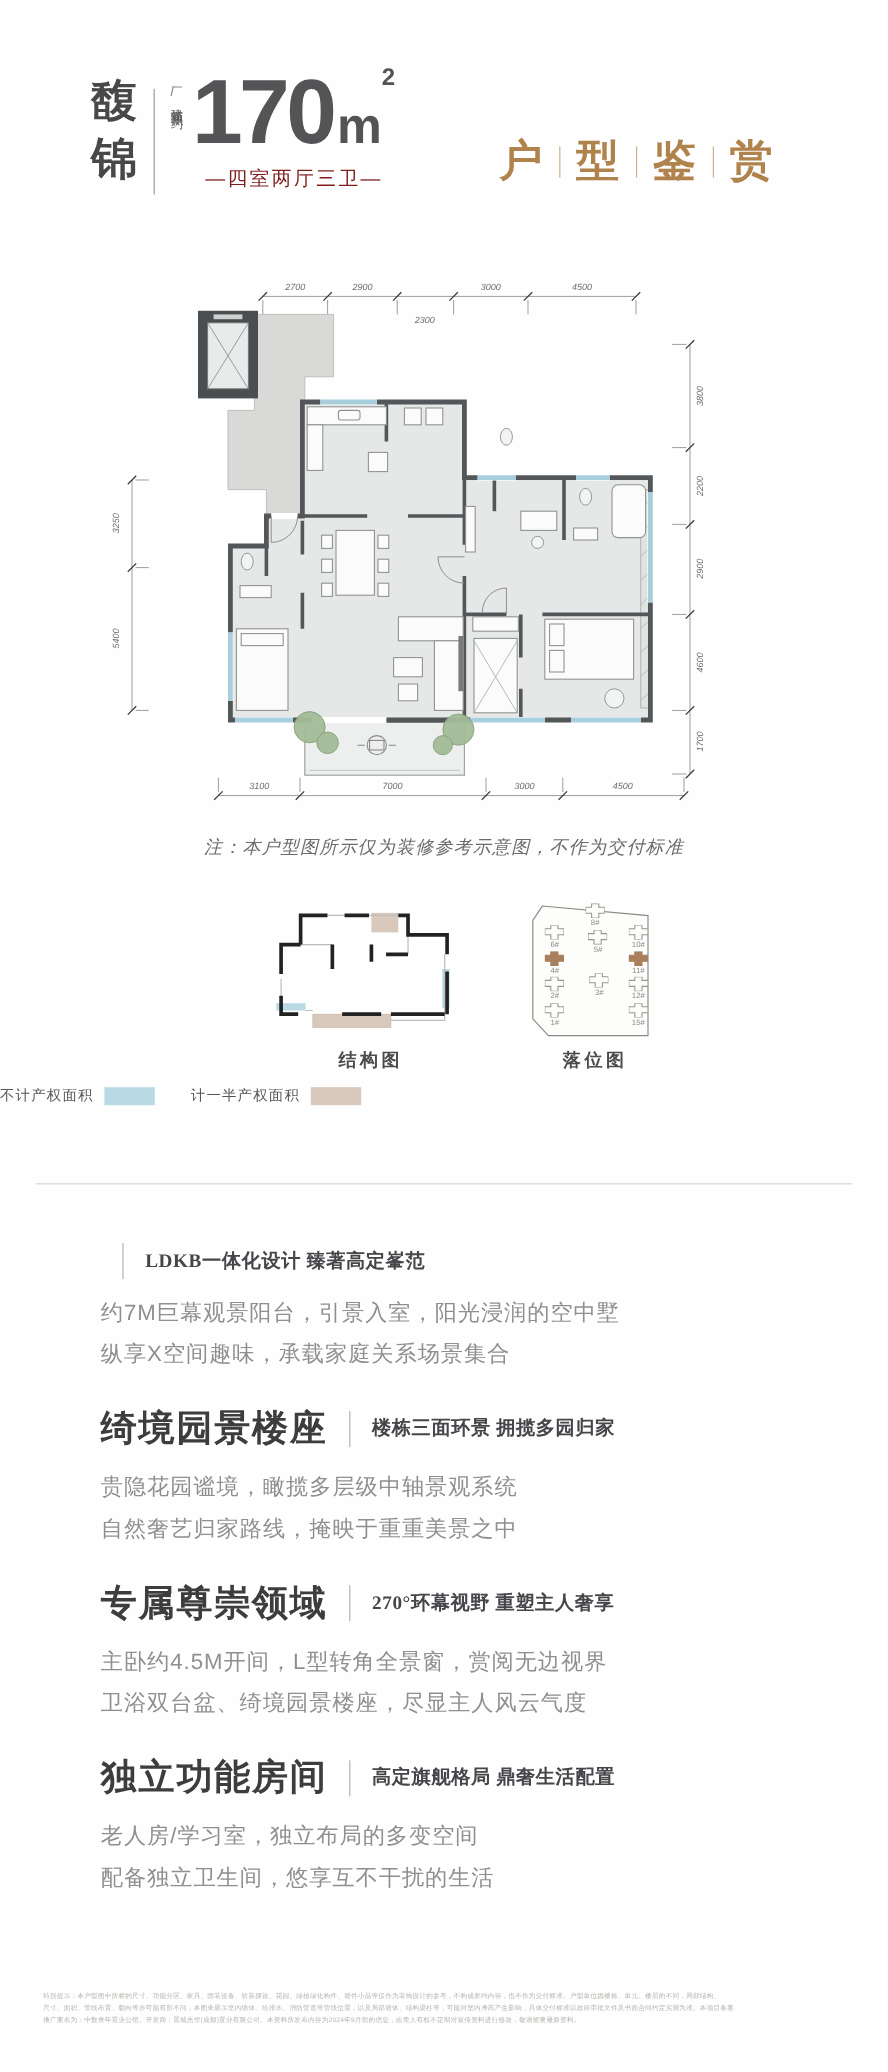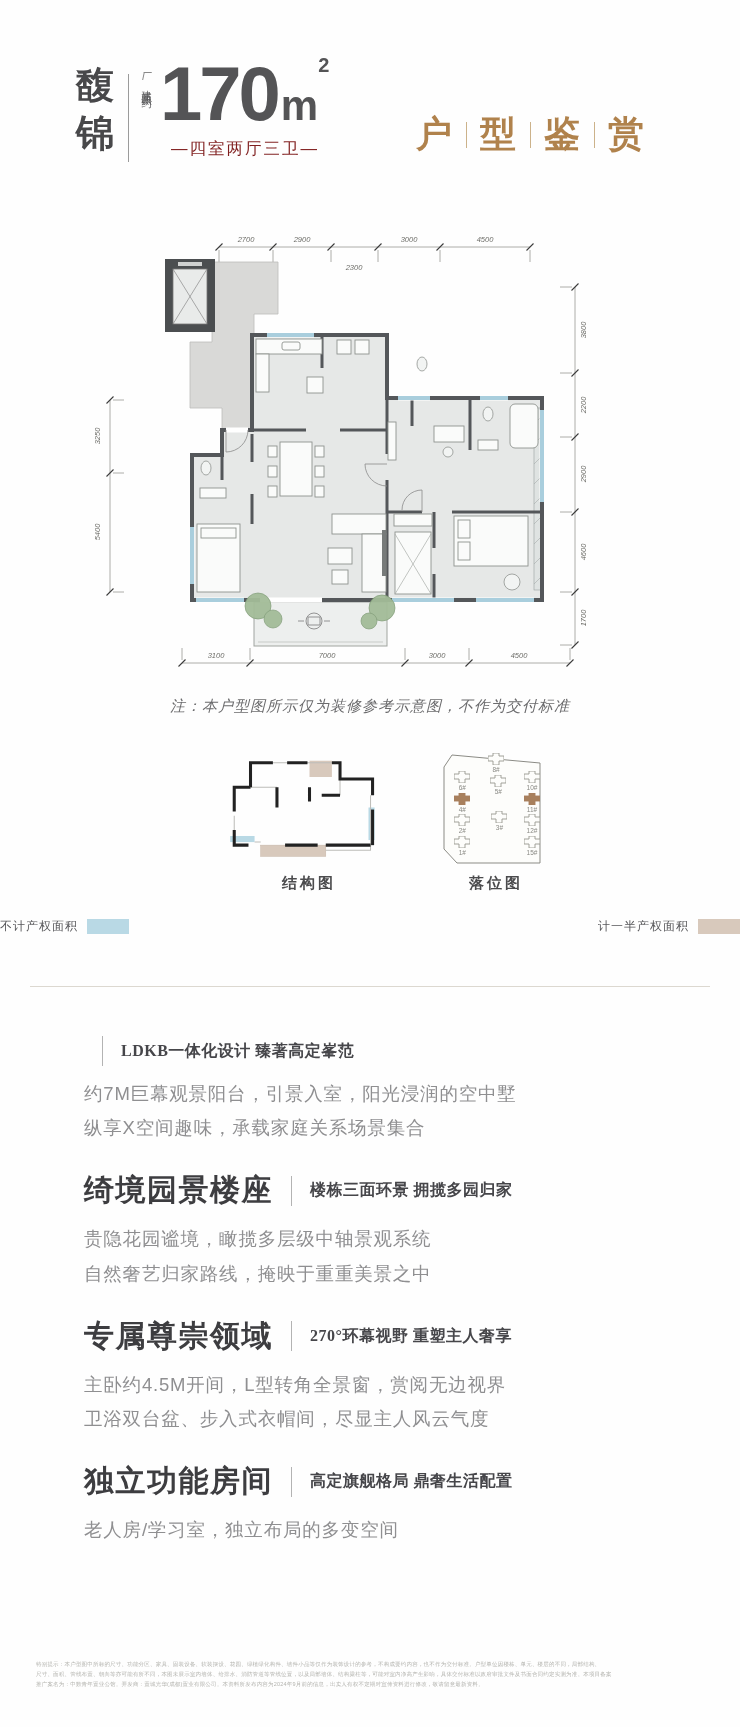--- a/index.html
+++ b/index.html
@@ -48,22 +48,22 @@
   #loc-outline{position:absolute;inset:0;width:100%;height:100%;}
   #loc-buildings{position:absolute;inset:0;}
   .bld{position:absolute;transform:translate(-50%,-50%);display:flex;flex-direction:column;
        align-items:center;}
   .bld-ic{width:16px;height:12px;}
   .bld-ic path{fill:#fdfdfb;stroke:#97978f;stroke-width:0.9;}
   .bld.hl .bld-ic path{fill:#a8805d;stroke:#a8805d;}
   .bld-lb{font-size:6.5px;color:#8a8a85;margin-top:1px;}
 
   
-  #legend{position:absolute;left:0;top:905px;width:740px;display:flex;justify-content:space-between;
-          gap:30px;align-items:center;margin-top:13px;}
+  #legend{position:absolute;left:0;top:905px;width:740px;display:flex;justify-content:flex-start;
+          gap:30px;align-items:center;}
   .lg-item{display:flex;align-items:center;}
   .lg-lb{font-size:12px;color:#57575a;letter-spacing:1px;}
   .lg-sw{width:42px;height:15px;margin-left:9px;display:inline-block;}
 
   .divider{position:absolute;left:30px;top:986px;width:680px;height:1px;background:#dcd8d0;}
 
   
   #features{position:absolute;left:84px;top:1036px;width:578px;}
   .feature{margin-bottom:25px;}
   .f-head{display:flex;align-items:center;}
@@ -382,32 +382,33 @@
     </div>
 
     <div class="feature">
       <div class="f-head">
         <span class="f-title">专属尊崇领域</span>
         <span class="f-div"></span>
         <span class="f-sub">270°环幕视野 重塑主人奢享</span>
       </div>
       <div class="f-body">
           <div>主卧约4.5M开间，L型转角全景窗，赏阅无边视界</div>
-          <div>卫浴双台盆、步入式衣帽间，尽显主人风云气度</div>
+          <div>卫浴双台盆、绮境园景楼座，尽显主人风云气度</div>
         </div>
     </div>
 
     <div class="feature">
       <div class="f-head">
         <span class="f-title">独立功能房间</span>
         <span class="f-div"></span>
         <span class="f-sub">高定旗舰格局 鼎奢生活配置</span>
       </div>
       <div class="f-body">
           <div>老人房/学习室，独立布局的多变空间</div>
+          <div>配备独立卫生间，悠享互不干扰的生活</div>
         </div>
     </div>
   </div>
 
   <div id="fineprint">
       <div>特别提示：本户型图中所标的尺寸、功能分区、家具、固装设备、软装摆设、花园、绿植绿化构件、墙件小品等仅作为装饰设计的参考，不构成要约内容，也不作为交付标准。户型单位因楼栋、单元、楼层的不同，局部结构、</div>
       <div>尺寸、面积、管线布置、朝向等亦可能有所不同，本图未展示室内墙体、给排水、消防管道等管线位置，以及局部墙体、结构梁柱等，可能对室内净高产生影响，具体交付标准以政府审批文件及书面合同约定实测为准。本项目备案</div>
       <div>推广案名为：中数青年置业公馆。开发商：置城光华(成都)置业有限公司。本资料所发布内容为2024年9月前的信息，出卖人有权不定期对宣传资料进行修改，敬请留意最新资料。</div>
     </div>
 </div>

